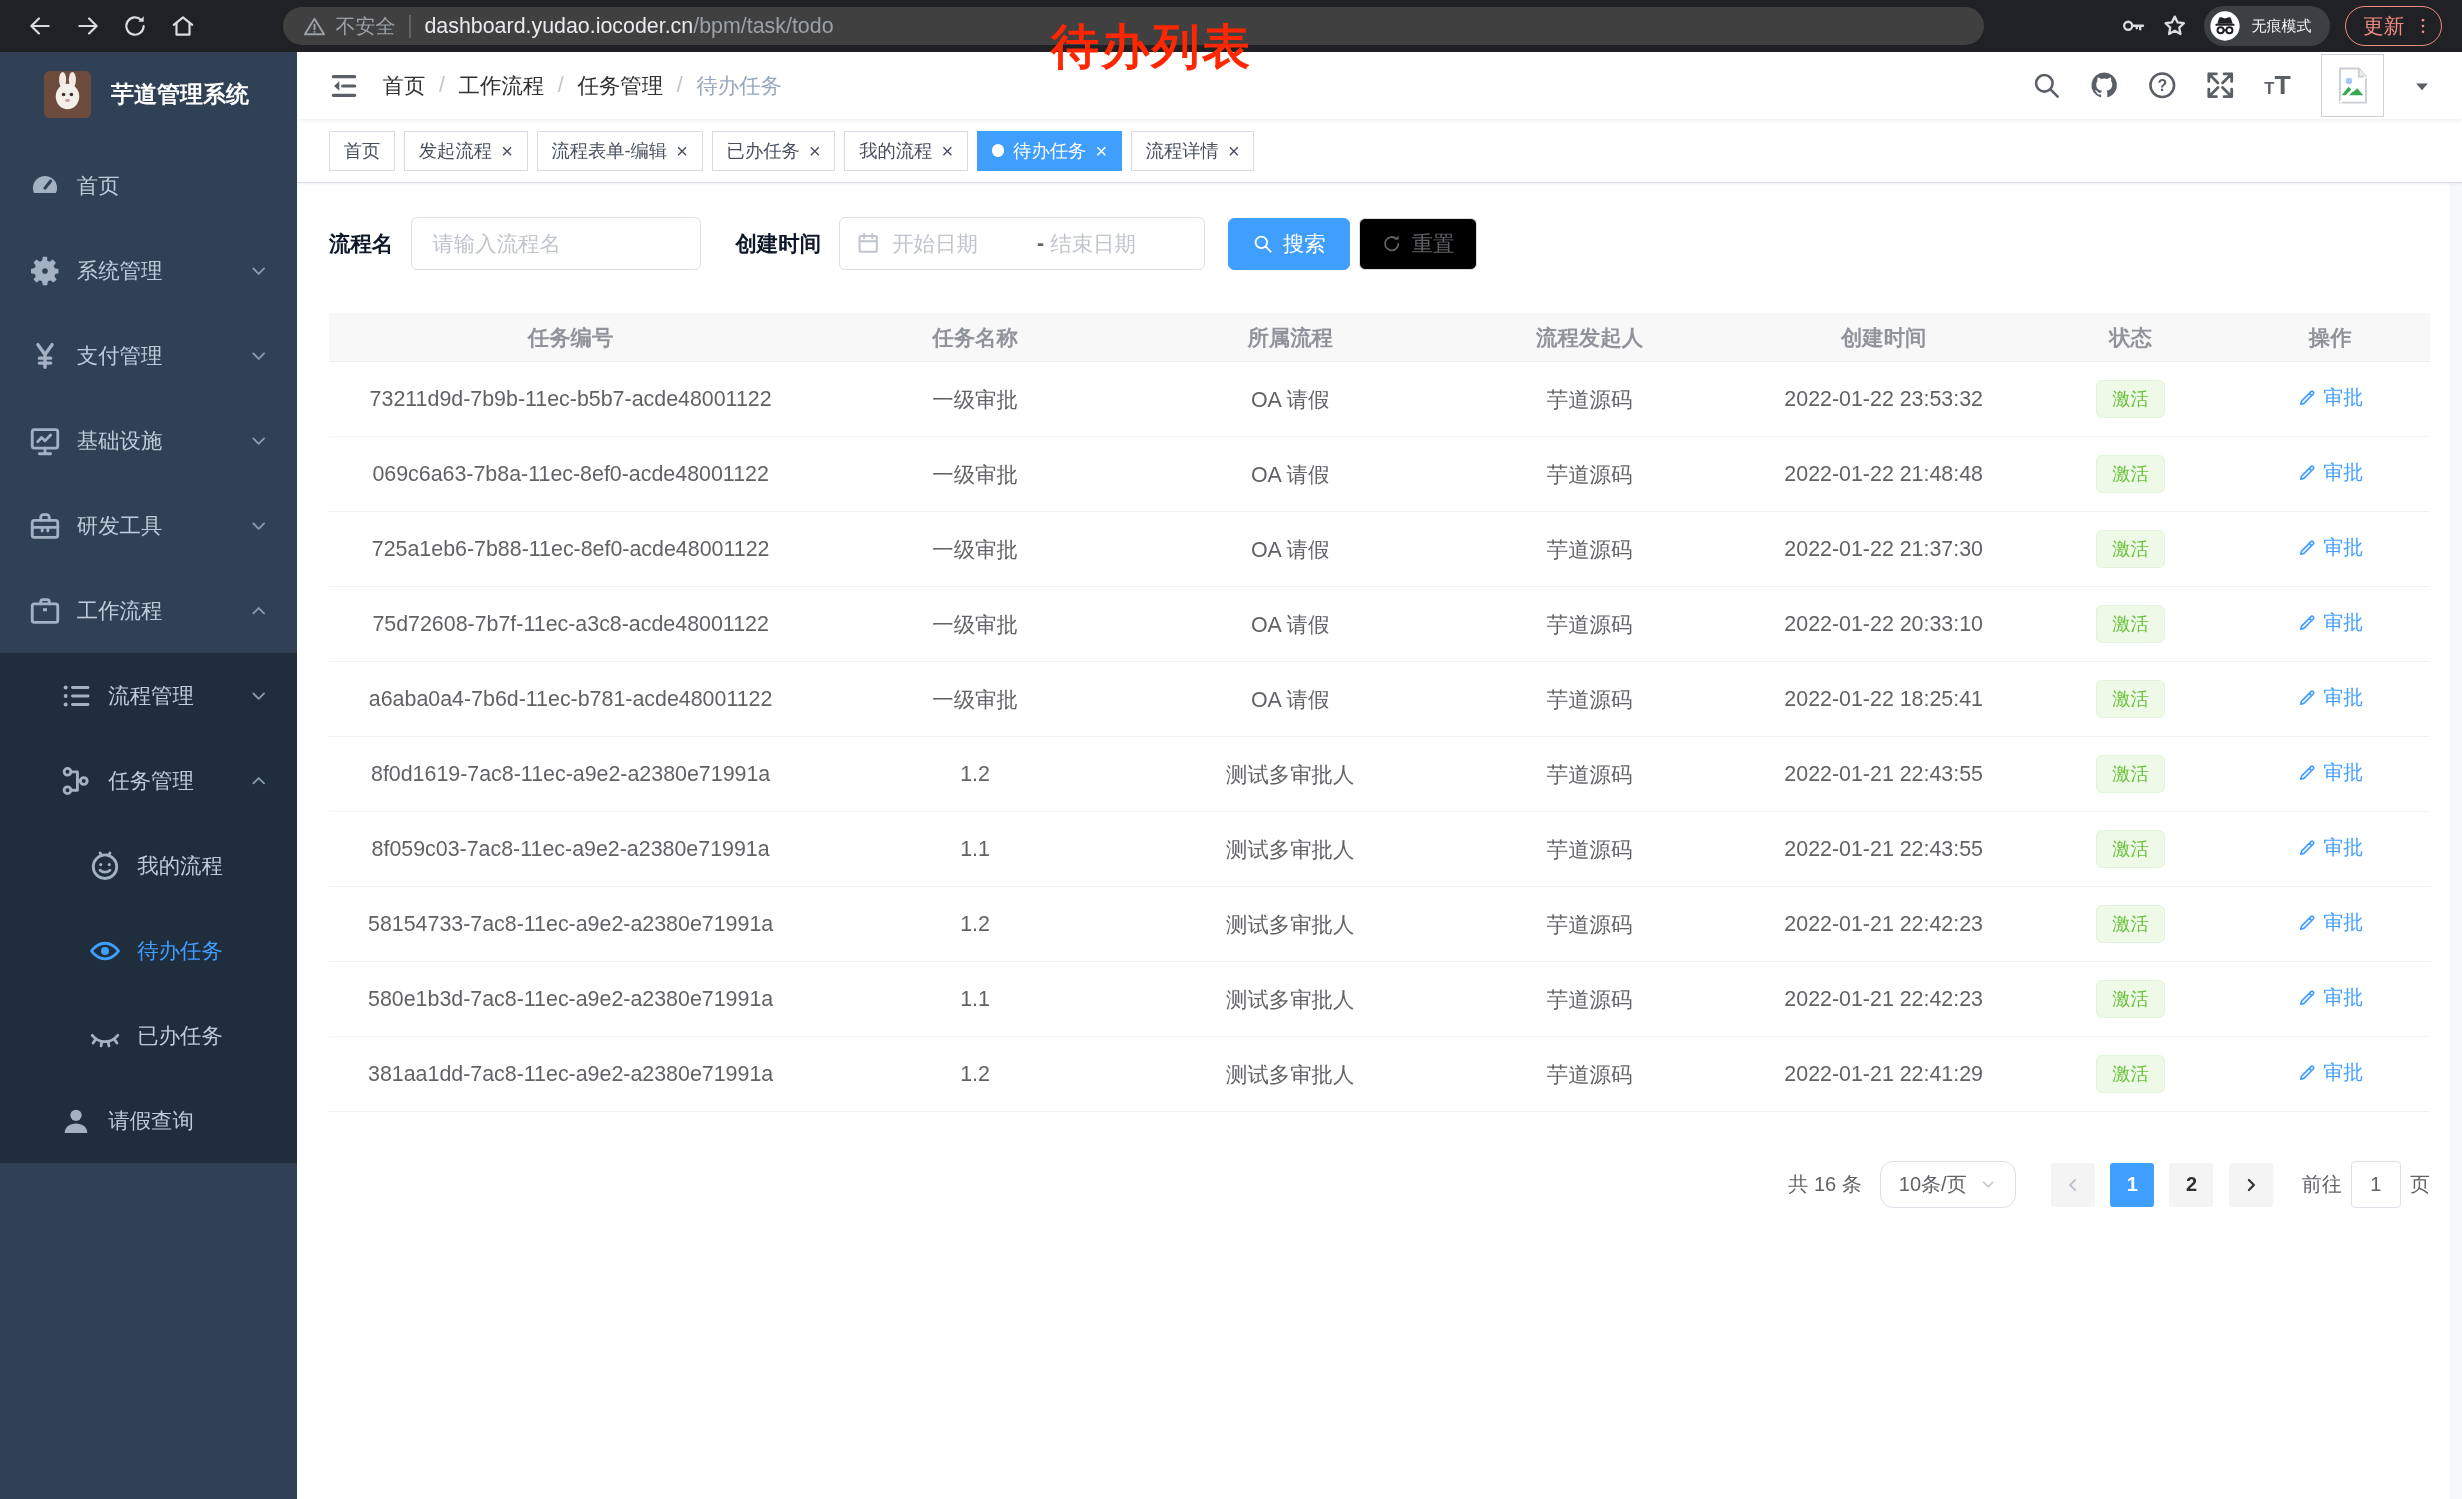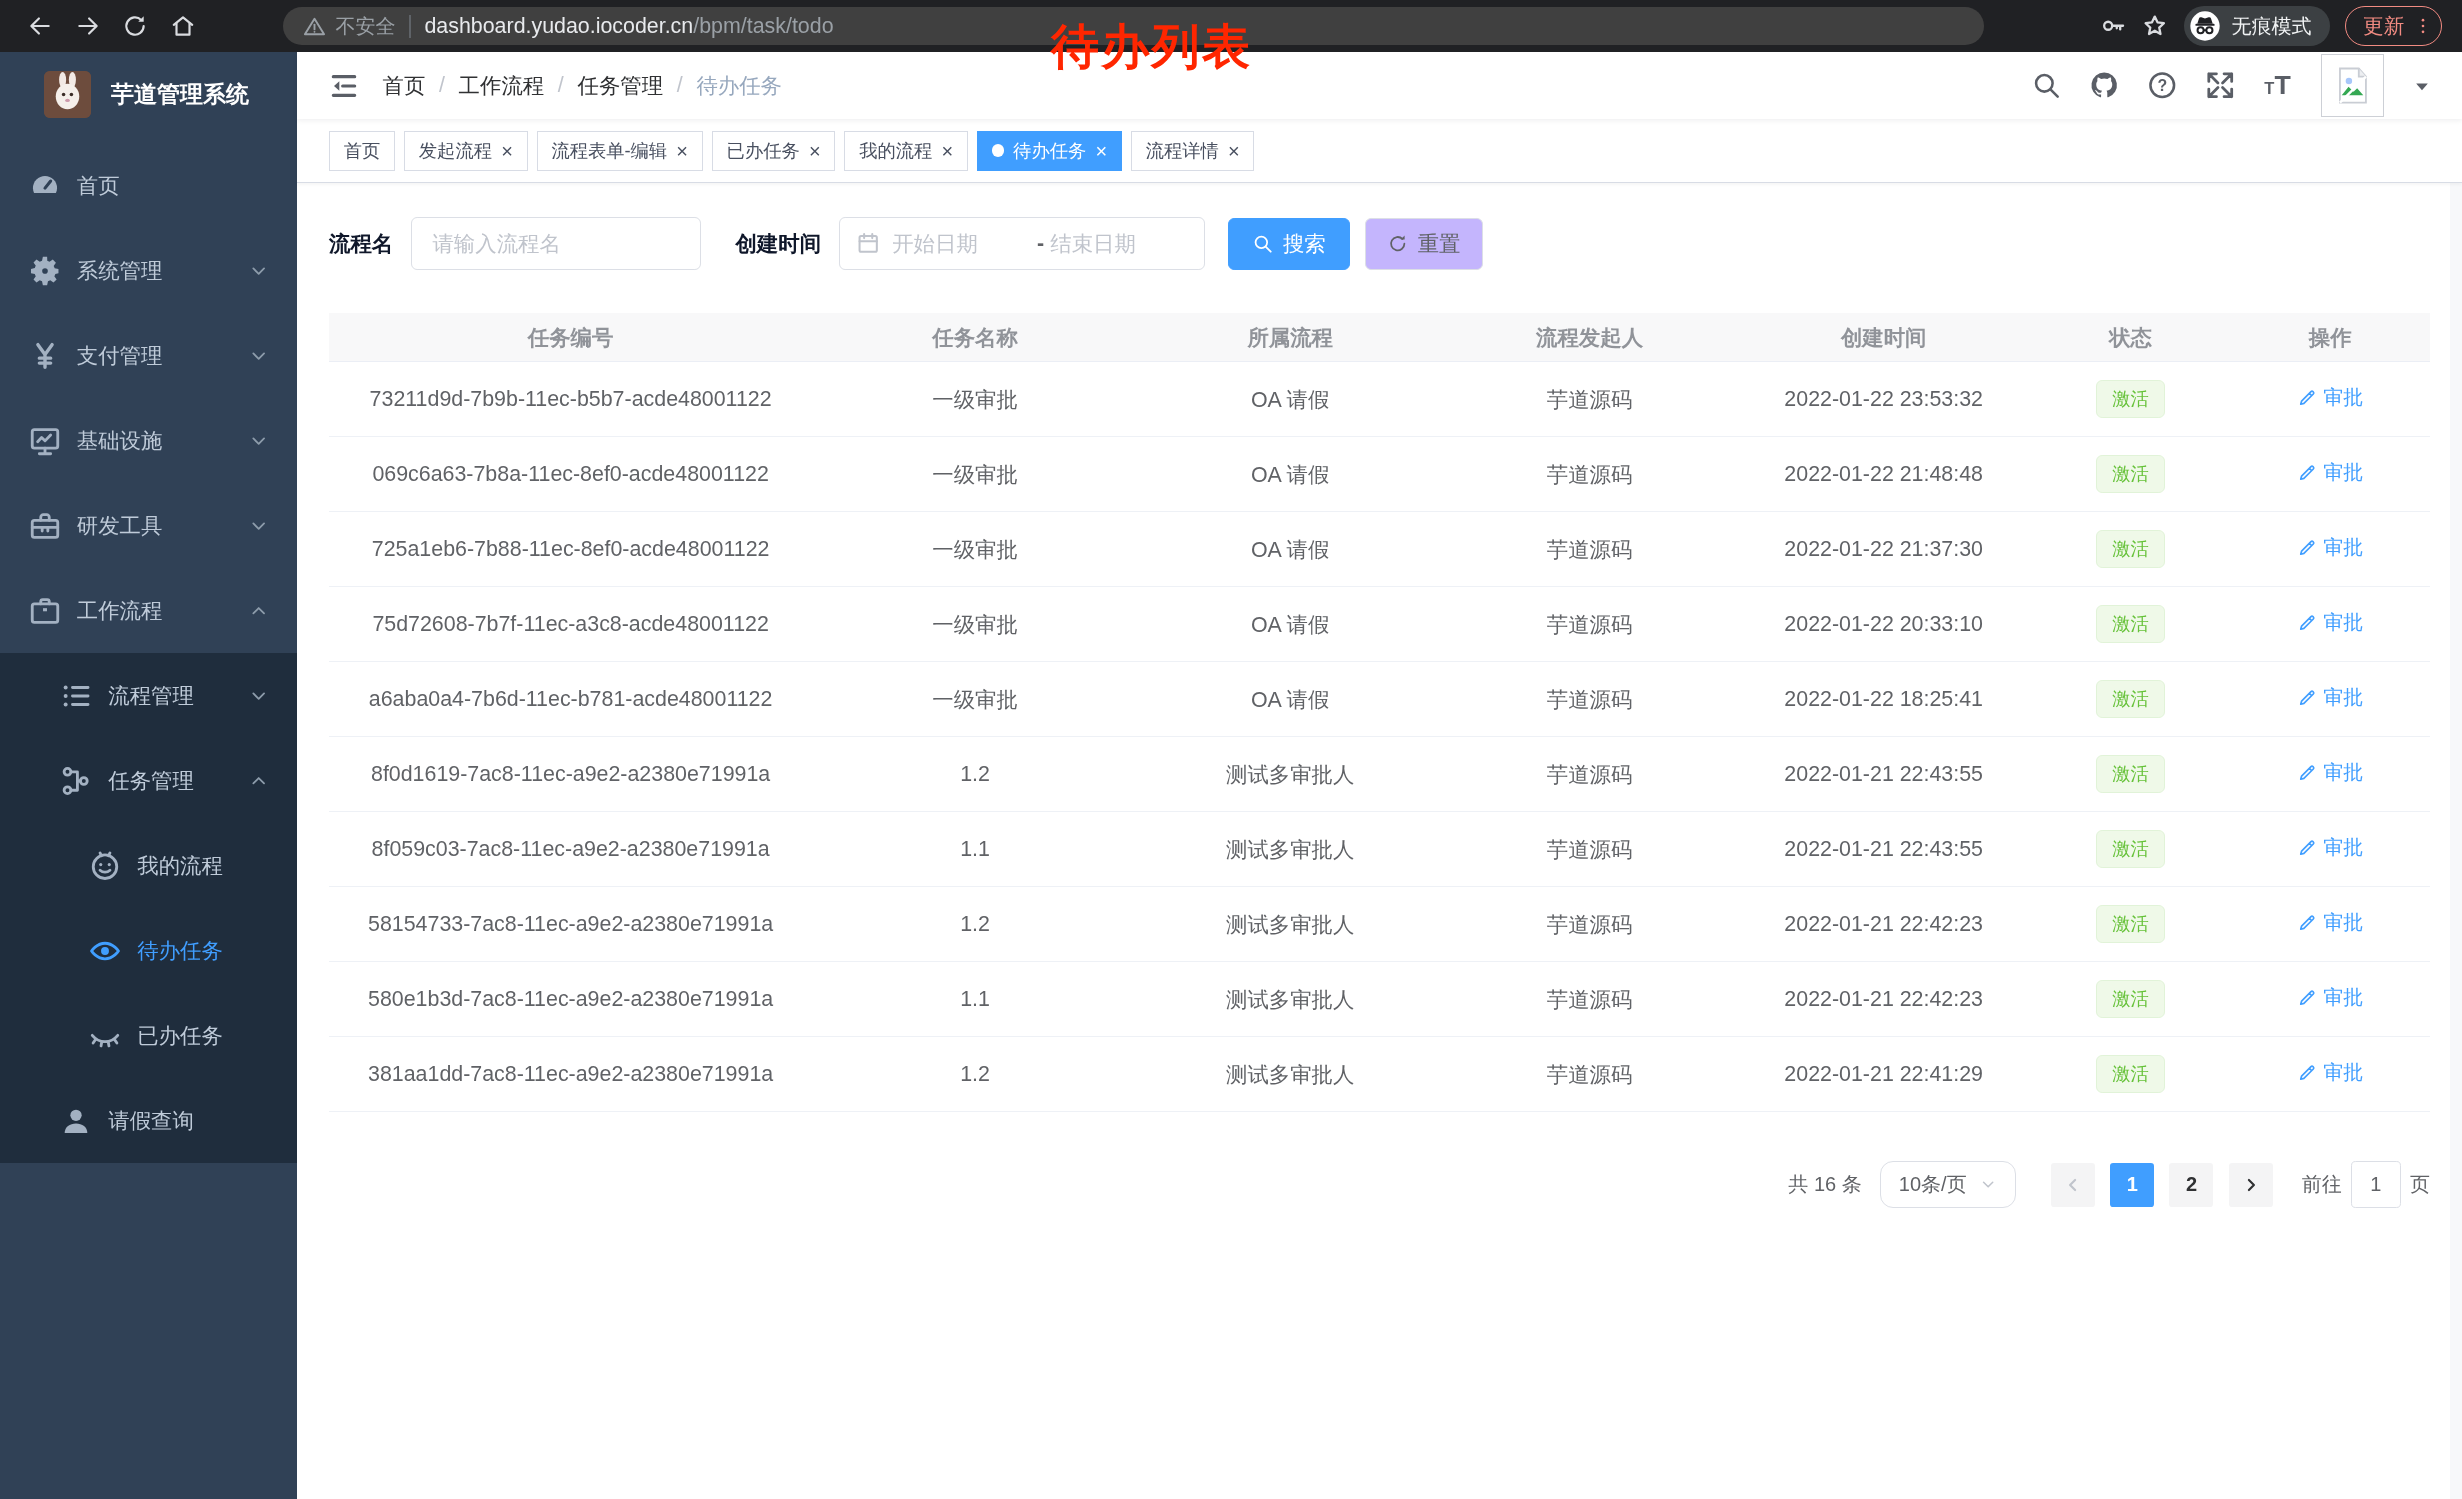--- a/index.html
+++ b/index.html
@@ -12,21 +12,21 @@
   .nav-btn{width:40px;height:40px;border-radius:50%;display:flex;align-items:center;justify-content:center;color:#dadce0;margin-right:7.6px;cursor:pointer}
   .nav-btn svg{width:26px;height:26px}
   .url-pill{width:1701px;height:38px;margin-left:73px;border-radius:19px;background:#404040;display:flex;align-items:center;padding:0 20px;color:#9aa0a6}
   .url-pill .warn{width:23px;height:23px;color:#9aa0a6}
   .sec-label{font-size:20px;margin-left:9.2px}
   .url-div{width:1.5px;height:23px;background:#5f6368;margin:0 13.7px}
   .url-host{font-size:21.4px;color:#e8eaed}
   .url-path{font-size:21.4px;color:#9aa0a6}
   .chrome-right{margin-left:auto;display:flex;align-items:center;gap:15.3px}
   .ch-ic{width:27.5px;height:27.5px;color:#dadce0;cursor:pointer}
-  .incog{height:40px;border-radius:20px;background:#3c4043;display:flex;align-items:center;gap:10.7px;padding:0 18.3px 0 4.6px;color:#f1f3f4;font-size:20px}
+  .incog{height:40px;border-radius:20px;background:#3c4043;display:flex;align-items:center;gap:10.7px;padding:0 18.3px 0 4.6px;color:#f1f3f4;font-size:15px}
   .incog .ii{width:32px;height:32px}
   .update-pill{height:40px;border-radius:20px;border:1.5px solid #f28b82;color:#f28b82;display:flex;align-items:center;gap:9.2px;padding:0 7.6px 0 17px;font-size:20.6px;cursor:pointer}
   .dots{width:20px;height:20px;color:#f28b82}
 
   
   .annotation{position:absolute;top:21px;left:1051px;font-size:48px;font-weight:bold;color:#ff2600;z-index:50;letter-spacing:2.3px;line-height:1.1}
 
   
   .app{position:absolute;top:52px;left:0;right:0;bottom:0;display:flex}
   .sidebar{width:297px;flex-shrink:0;background:#304156;color:#bfcbd9;overflow:hidden}
@@ -71,21 +71,21 @@
   .filters{display:flex;align-items:center}
   .f-label{font-size:21.4px;font-weight:bold;color:#0f172a;margin-right:18.3px}
   .f-label.second{margin-left:34px}
   .inp{width:290px;height:53px;border:0.8px solid #dcdfe6;border-radius:6.1px;display:flex;align-items:center;padding:0 20px;color:#c0c4cc;font-size:21.4px;background:#fff}
   .date-range{width:366px;height:53px;border:0.8px solid #dcdfe6;border-radius:6.1px;display:flex;align-items:center;padding:0 15.3px;font-size:21.4px;background:#fff}
   .date-range .cal{width:24.4px;height:24.4px;color:#c0c4cc;margin-right:12.2px}
   .date-ph{color:#c0c4cc;flex:1;text-align:left}
   .date-sep{color:#606266;margin:0 6.1px;font-weight:bold}
   .btn{height:52px;display:flex;align-items:center;justify-content:center;gap:9.2px;border-radius:6.1px;font-size:21.4px;cursor:pointer}
   .btn-primary{background:#409EFF;color:#fff;padding:0 23px;margin-left:23px;border:0.8px solid #409EFF}
-  .btn-plain{background:#c4b5fd;color:#606266;border:0.8px solid #dcdfe6;padding:0 21.4px;margin-left:15px}
+  .btn-plain{background:#000000;color:#606266;border:0.8px solid #dcdfe6;padding:0 21.4px;margin-left:9px}
   .btn .bic{width:21.4px;height:21.4px}
 
   
   .table{margin-top:43px;width:100%}
   .thead{display:flex;align-items:center;background:#f8f8f9;height:49px;border-bottom:1.5px solid #ebeef5}
   .th{font-size:21.4px;color:#909399;font-weight:bold;text-align:center}
   .trow{display:flex;align-items:center;height:75px;border-bottom:1.5px solid #eef1f6}
   .td{font-size:21.4px;color:#606266;text-align:center;overflow:hidden;white-space:nowrap}
   .c1{width:23%}.c2{width:15.5%}.c3{width:14.5%}.c4{width:14%}.c5{width:14%}.c6{width:9.5%}.c7{width:9.5%}
   .badge{display:inline-block;padding:9.2px 15.3px;background:#eff9e8;border:0.8px solid #e1f3d8;color:#67c23a;font-size:18.3px;border-radius:6.1px;line-height:1}

